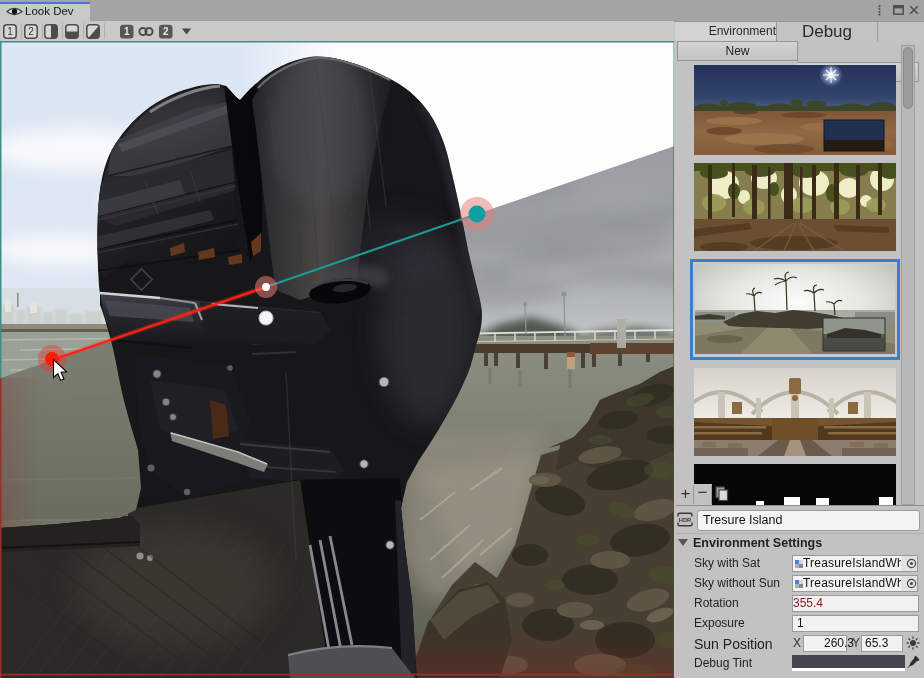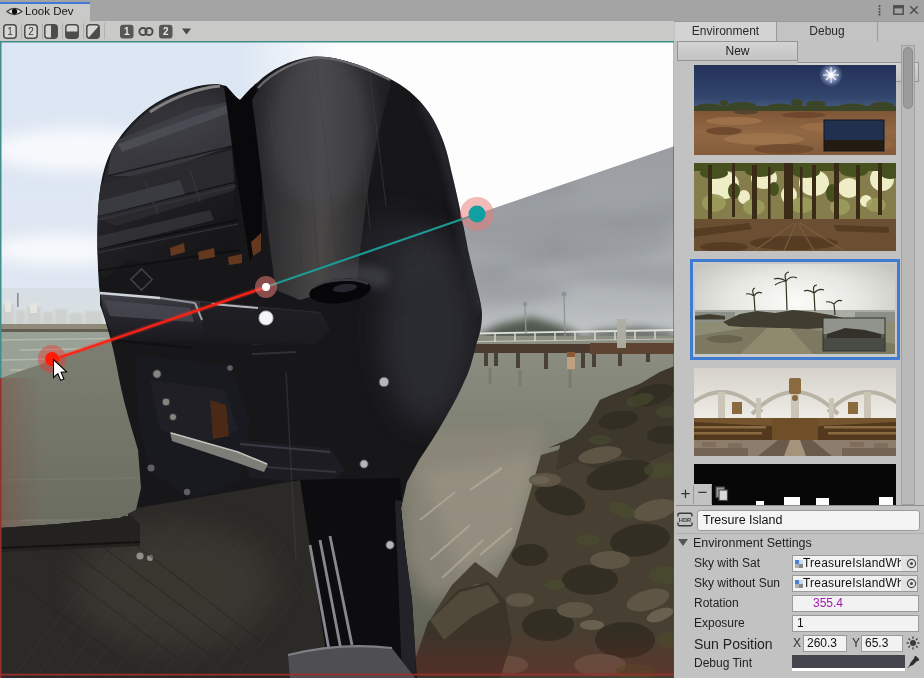--- a/index.html
+++ b/index.html
@@ -517,22 +517,22 @@
     <path d="M674.25 41 L674.25 146" stroke="#418d8a" stroke-width="1.5"></path>
     <path d="M0.75 378 L0.75 678" stroke="#97302a" stroke-width="1.5"></path>
     <path d="M0 674.6 L675 674.6" stroke="#97302a" stroke-width="1.7"></path>
     <path d="M674.25 146 L674.25 678" stroke="#97302a" stroke-width="1.5"></path>
   </g>
 </svg>
 
 <div class="abs" style="left:674px;top:21px;width:250px;height:657px;background:#c2c2c2;"></div>
 
 <div class="abs" style="left:674px;top:21px;width:250px;height:20px;background:#c3c3c3;border-top:1px solid #9a9a9a;box-sizing:border-box;"></div>
-<div class="abs" style="left:675px;top:21px;width:102px;height:20px;background:#d3d3d3;border-top:1px solid #9a9a9a;border-right:1px solid #9a9a9a;box-sizing:border-box;font-size:12px;color:#2a2a2a;text-align:center;line-height:19px;">Environment</div>
-<div class="abs" style="left:777px;top:21px;width:101px;height:20px;background:#c3c3c3;border-top:1px solid #9a9a9a;border-right:1px solid #9a9a9a;box-sizing:border-box;font-size:12px;color:#2a2a2a;text-align:center;line-height:19px;">Debug</div>
+<div class="abs" style="left:675px;top:21px;width:102px;height:20px;background:#d3d3d3;border-top:1px solid #9a9a9a;border-right:1px solid #9a9a9a;box-sizing:border-box;font-size:12px;color:#2a2a2a;text-align:right;line-height:19px;">Environment</div>
+<div class="abs" style="left:777px;top:21px;width:101px;height:20px;background:#c3c3c3;border-top:1px solid #9a9a9a;border-right:1px solid #9a9a9a;box-sizing:border-box;font-size:17px;color:#2a2a2a;text-align:center;line-height:19px;">Debug</div>
 
 <div class="abs" style="left:677px;top:41px;width:121px;height:20px;background:linear-gradient(#d3d3d3,#c3c3c3);border:1px solid #949494;box-sizing:border-box;font-size:12px;color:#222;text-align:center;line-height:18px;">New</div>
 <div class="abs" style="left:797px;top:41px;width:122px;height:20px;background:linear-gradient(#d3d3d3,#c3c3c3);border:1px solid #949494;border-left:none;box-sizing:border-box;font-size:12px;color:#222;text-align:left;line-height:18px;margin-top:21px;">Load</div>
 
 <svg class="abs" style="left:694px;top:65px;" width="202" height="90" viewBox="0 0 202 90">
   <defs>
     <linearGradient id="t1sky" x1="0" y1="0" x2="0" y2="1">
       <stop offset="0" stop-color="#233157"></stop>
         <stop offset="0.75" stop-color="#33466e"></stop>
         <stop offset="1" stop-color="#4a5c80"></stop>
@@ -762,21 +762,21 @@
 
 <svg class="abs" style="left:677px;top:512px;" width="16" height="15" viewBox="0 0 16 15">
   <path d="M1 4.5 L1 2.8 Q1 1.2 2.6 1.2 L13.4 1.2 Q15 1.2 15 2.8 L15 4.5" fill="none" stroke="#3a3a3a" stroke-width="1.4"></path>
   <path d="M1 10.5 L1 12.2 Q1 13.8 2.6 13.8 L13.4 13.8 Q15 13.8 15 12.2 L15 10.5" fill="none" stroke="#3a3a3a" stroke-width="1.4"></path>
   <text x="8" y="10" font-size="5.8" font-weight="bold" fill="#3a3a3a" text-anchor="middle" font-family="Liberation Sans">HDR</text>
 </svg>
 <div class="abs" style="left:697px;top:510px;width:223px;height:21px;background:#f4f4f4;border:1px solid #9a9a9a;border-radius:3px;box-sizing:border-box;font-size:12.5px;color:#111;line-height:19px;padding-left:5px;">Tresure Island</div>
 
 <div class="abs" style="left:676px;top:533px;width:248px;height:1px;background:#afafaf;"></div>
 <div class="abs" style="left:678px;top:539px;width:0;height:0;border-left:5px solid transparent;border-right:5px solid transparent;border-top:7px solid #555;"></div>
-<div class="abs" style="left:693px;top:536px;font-size:12.5px;font-weight:normal;color:#222;">Environment Settings</div>
+<div class="abs" style="left:693px;top:536px;font-size:12.5px;font-weight:bold;color:#222;">Environment Settings</div>
 
 <div class="abs" style="left:694px;top:556px;font-size:12px;color:#222;">Sky with Sat</div>
 <div class="abs" style="left:792px;top:555px;width:126px;height:17px;background:#f2f2f2;border:1px solid #9a9a9a;box-sizing:border-box;overflow:hidden;font-size:12px;color:#111;line-height:15px;"><span style="position:absolute;right:0;top:0;width:16px;height:15px;background:#e2e2e0;"></span>
   <svg style="position:absolute;left:2px;top:4px;" width="8" height="8" viewBox="0 0 8 8">
       <rect width="4" height="4" fill="#4a80d8"></rect>
       <rect x="4" y="4" width="4" height="4" fill="#888"></rect>
       <rect x="4" width="4" height="4" fill="#c8d8ec"></rect>
       <rect y="4" width="4" height="4" fill="#b0b0b0"></rect>
     </svg>
   <span style="margin-left:10px;letter-spacing:0.2px;">TreasureIslandWh</span>
@@ -795,28 +795,28 @@
       <rect y="4" width="4" height="4" fill="#b0b0b0"></rect>
     </svg>
   <span style="margin-left:10px;letter-spacing:0.2px;">TreasureIslandWh</span>
 </div>
 <svg class="abs" style="left:906px;top:578px;" width="11" height="11" viewBox="0 0 11 11">
   <circle cx="5.5" cy="5.5" r="4.1" fill="none" stroke="#4a4a4a" stroke-width="1.2"></circle>
   <circle cx="5.5" cy="5.5" r="1.5" fill="#4a4a4a"></circle>
 </svg>
 
 <div class="abs" style="left:694px;top:596px;font-size:12px;color:#222;">Rotation</div>
-<div class="abs" style="left:792px;top:595px;width:127px;height:17px;background:#f2f2f2;border:1px solid #9a9a9a;box-sizing:border-box;font-size:12px;color:#a21caf;line-height:15px;padding-left:20px;">355.4</div>
+<div class="abs" style="left:792px;top:595px;width:127px;height:17px;background:#f2f2f2;border:1px solid #9a9a9a;box-sizing:border-box;font-size:12px;color:#7f1d1d;line-height:15px;padding-left:0;">355.4</div>
 
 <div class="abs" style="left:694px;top:616px;font-size:12px;color:#222;">Exposure</div>
 <div class="abs" style="left:792px;top:615px;width:127px;height:17px;background:#f2f2f2;border:1px solid #9a9a9a;box-sizing:border-box;font-size:12px;color:#111;line-height:15px;padding-left:4px;">1</div>
 
 <div class="abs" style="left:694px;top:636px;font-size:14px;color:#222;">Sun Position</div>
 <div class="abs" style="left:793px;top:636px;font-size:12px;color:#333;">X</div>
-<div class="abs" style="left:803px;top:635px;width:44px;height:17px;background:#f2f2f2;border:1px solid #9a9a9a;box-sizing:border-box;font-size:12px;color:#111;line-height:15px;padding-left:3px;">260.3</div>
+<div class="abs" style="left:803px;top:635px;width:44px;height:17px;background:#f2f2f2;border:1px solid #9a9a9a;box-sizing:border-box;font-size:12px;color:#111;line-height:15px;padding-left:20px;">260.3</div>
 <div class="abs" style="left:852px;top:636px;font-size:12px;color:#333;">Y</div>
 <div class="abs" style="left:861px;top:635px;width:42px;height:17px;background:#f2f2f2;border:1px solid #9a9a9a;box-sizing:border-box;font-size:12px;color:#111;line-height:15px;padding-left:3px;">65.3</div>
 <svg class="abs" style="left:906px;top:636px;" width="14" height="14" viewBox="0 0 14 14">
   <circle cx="7" cy="7" r="3" fill="#3a3a3a"></circle>
   <g stroke="#3a3a3a" stroke-width="1.3">
     <line x1="7" y1="0.5" x2="7" y2="2.8"></line>
       <line x1="7" y1="11.2" x2="7" y2="13.5"></line>
     <line x1="0.5" y1="7" x2="2.8" y2="7"></line>
       <line x1="11.2" y1="7" x2="13.5" y2="7"></line>
     <line x1="2.4" y1="2.4" x2="4" y2="4"></line>

